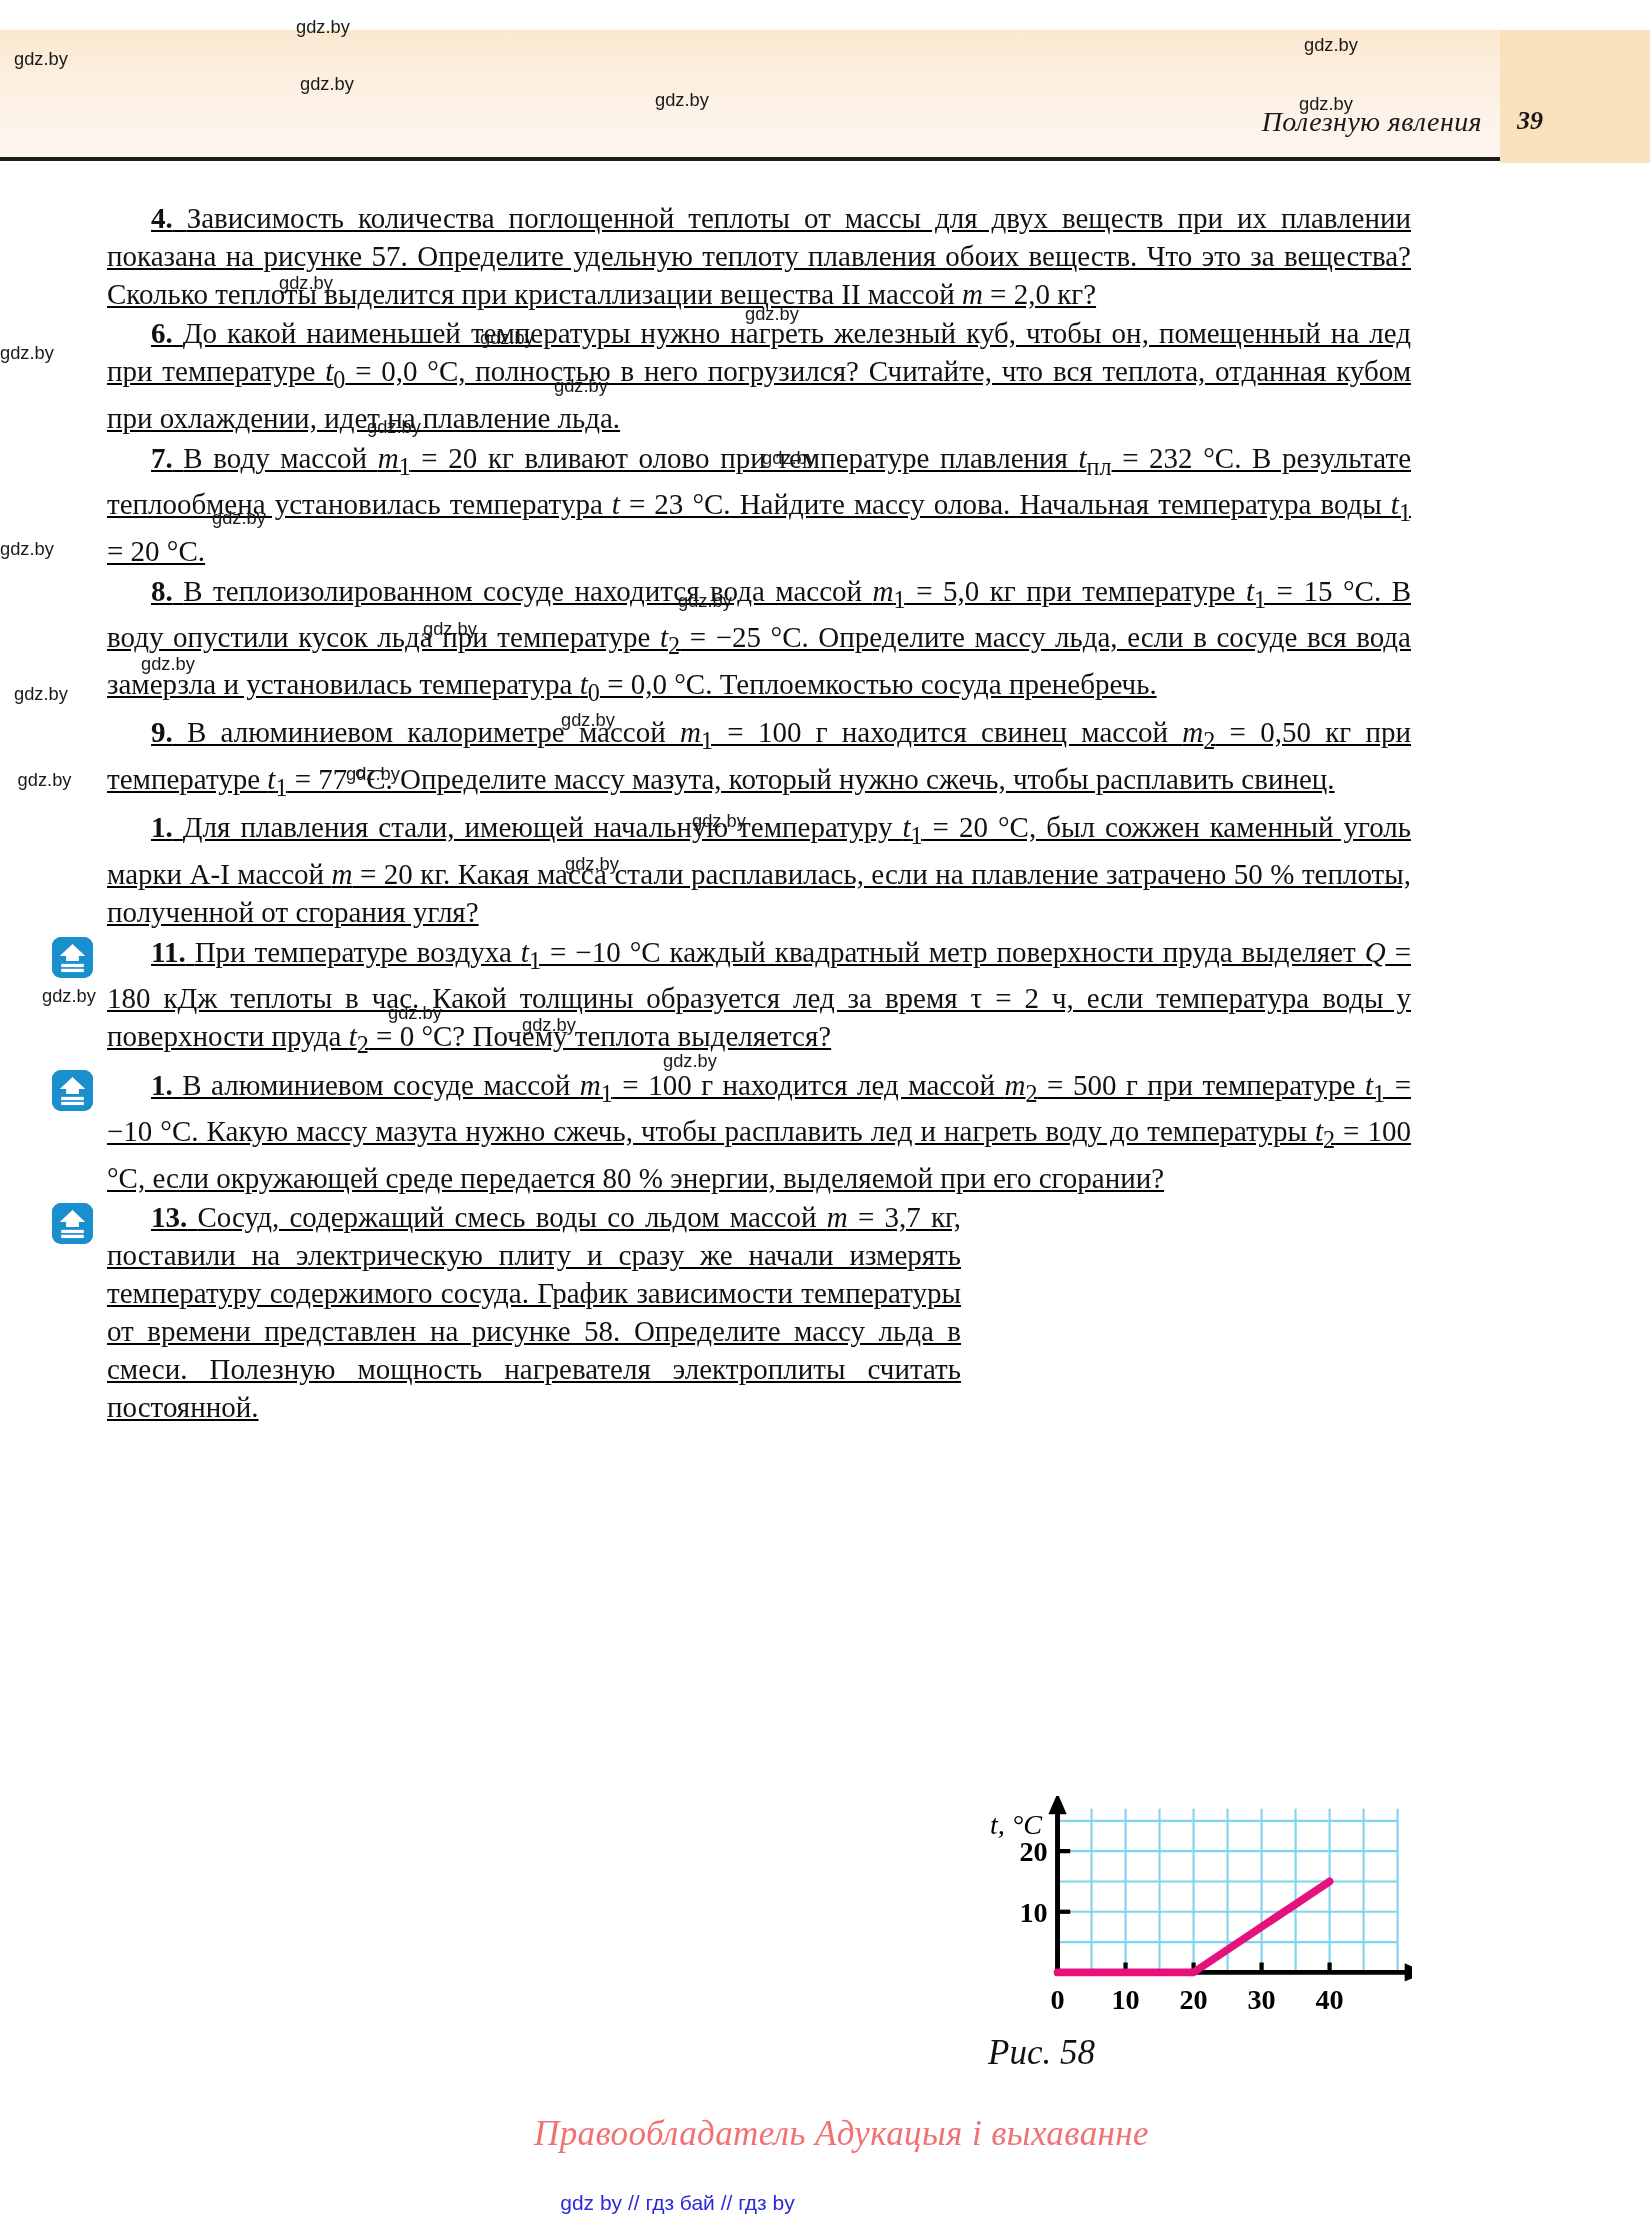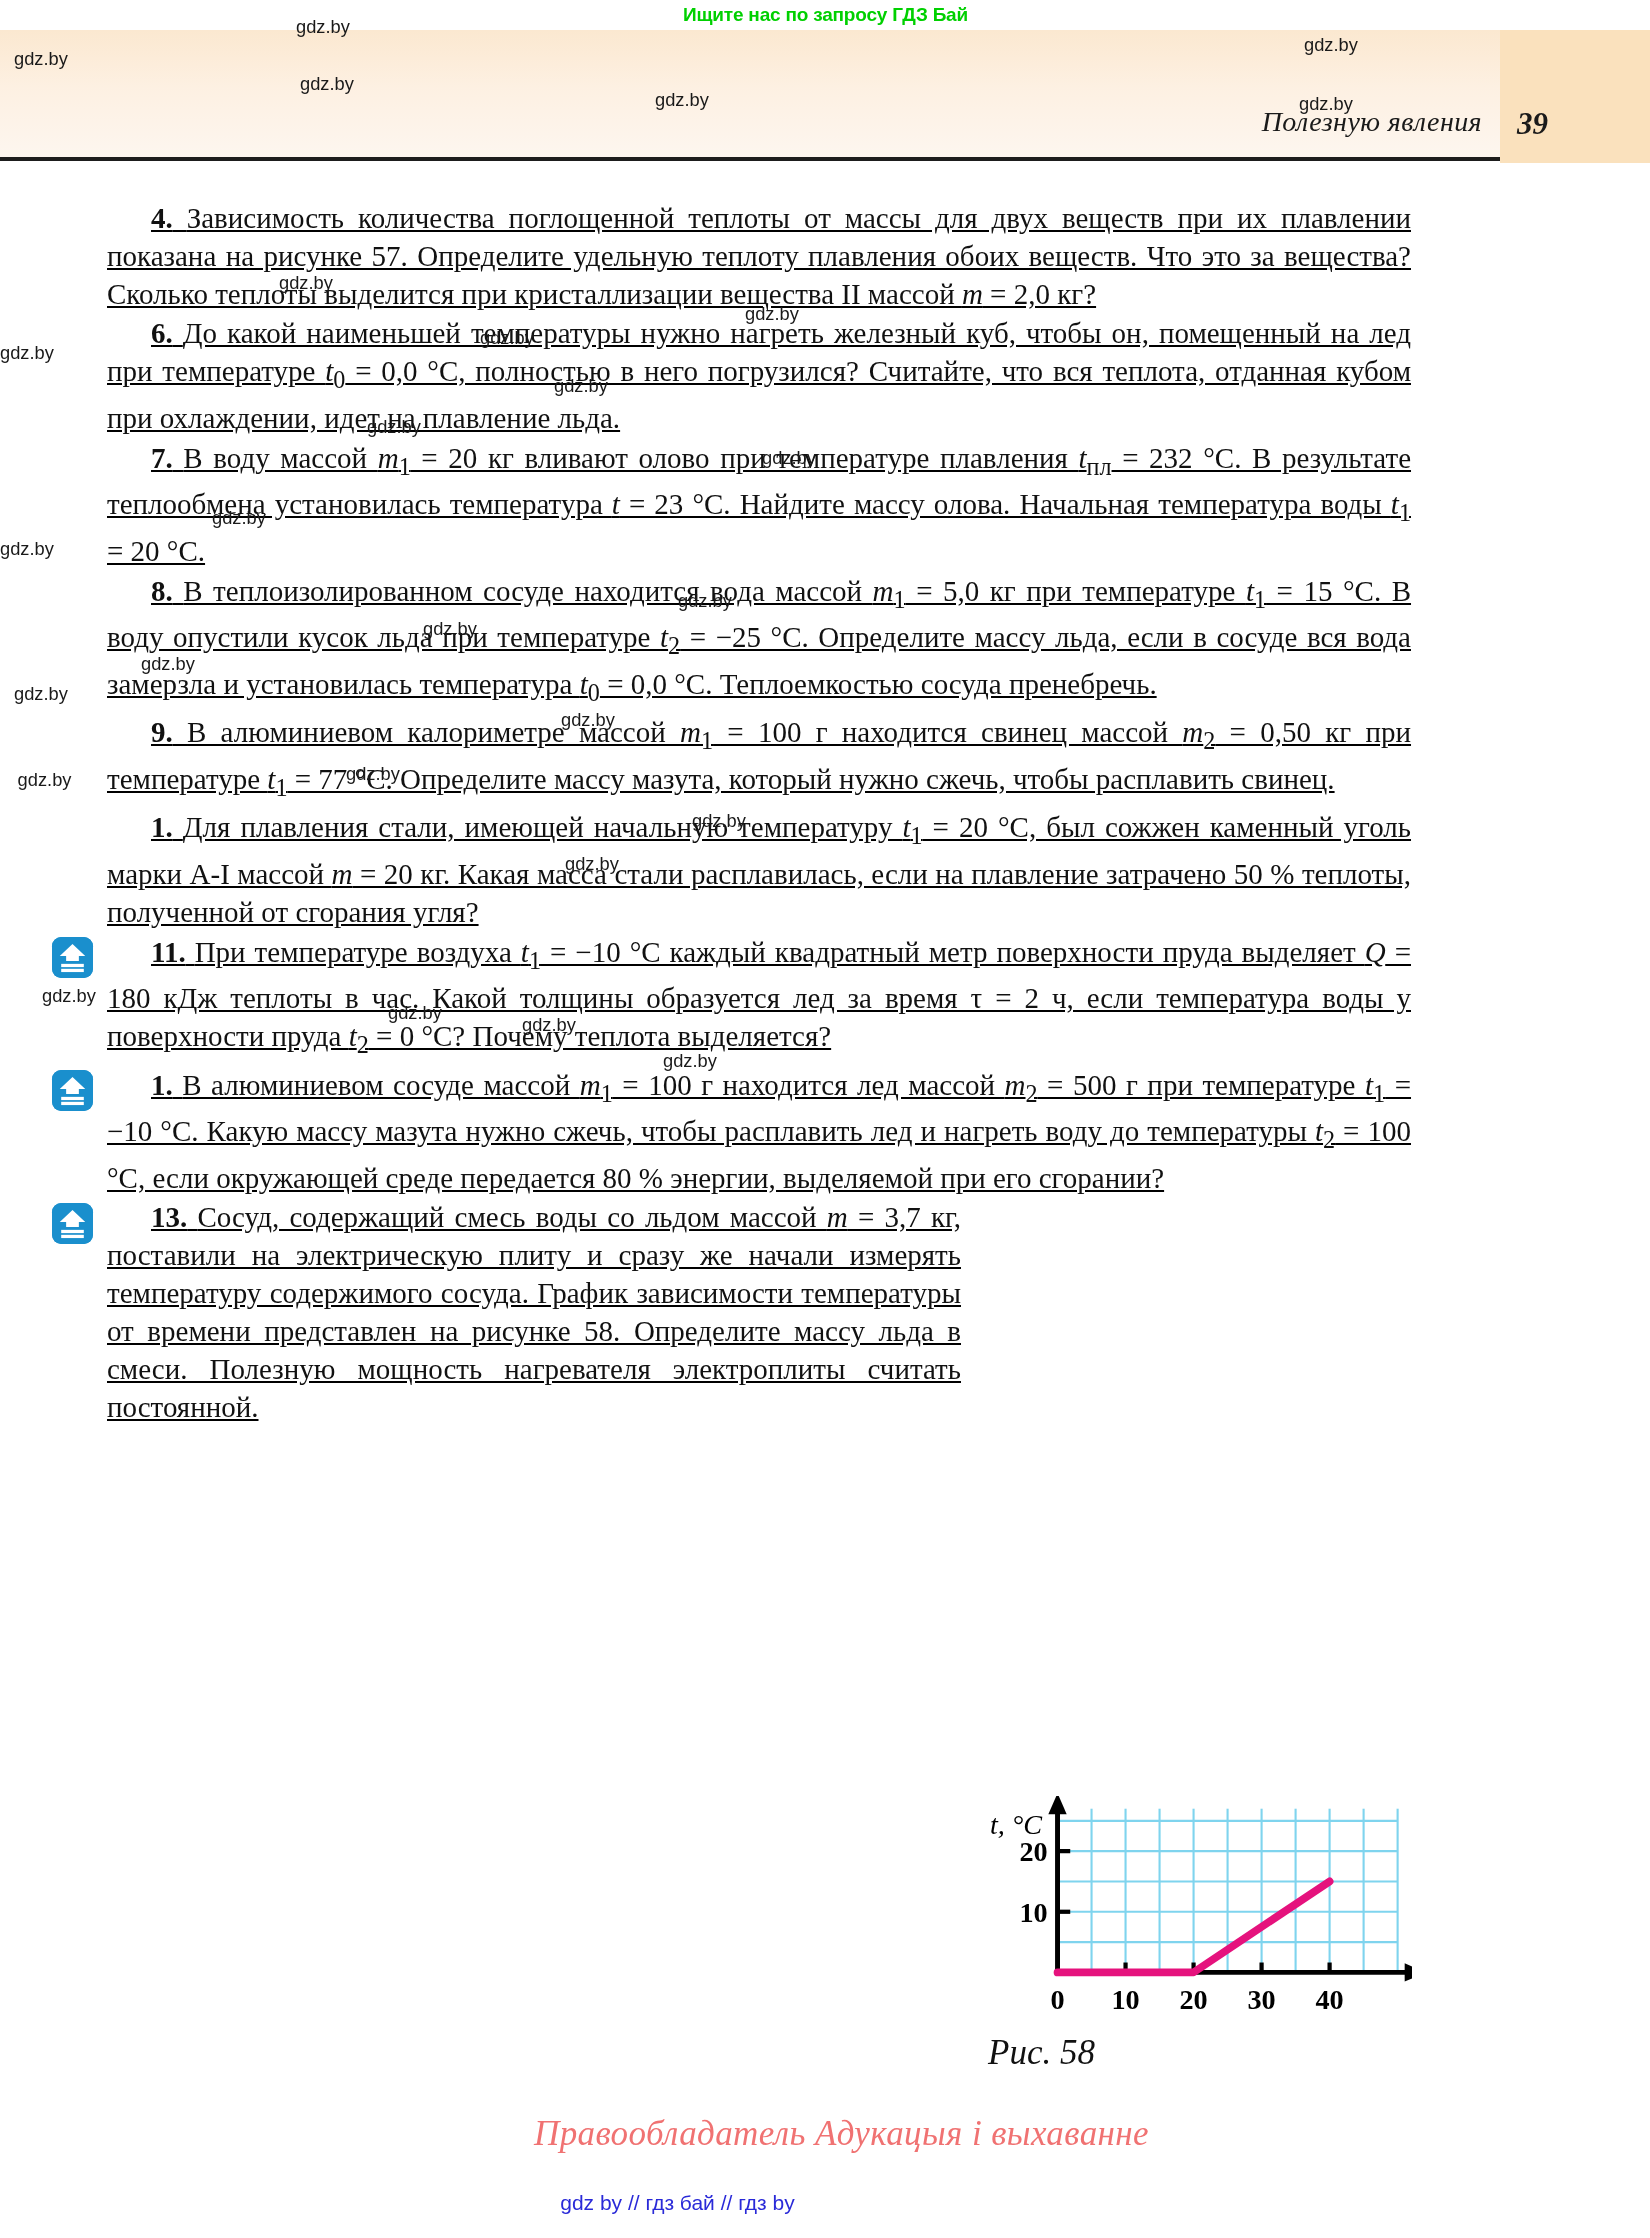--- a/index.html
+++ b/index.html
@@ -67,21 +67,21 @@
     font-size: 28px;
     color: #1a1a1a;
     letter-spacing: 0.4px;
   }
   .page-number {
     position: absolute;
     top: 106px;
     left: 1517px;
     font-weight: bold;
     font-style: italic;
-    font-size: 31px;
+    font-size: 26px;
     color: #1a1a1a;
   }
 
   
   .content {
     position: absolute;
     top: 199px;
     left: 107px;
     width: 1304px;
     text-decoration: underline;
@@ -159,21 +159,20 @@
     font-family: "Liberation Sans", sans-serif;
     font-size: 21px;
     color: #2a2ad8;
   }
 </style>
 </head>
 <body>
 
 <div id="page">
 
-  <div class="promo-bar">Ищите нас по запросу ГДЗ Бай</div>
 
   <div class="header-band"></div>
   <div class="header-tab"></div>
   <div class="header-rule"></div>
   <div class="running-title">Полезную явления</div>
   <div class="page-number">39</div>
 
   <div class="content">
 
     <p class="para">

